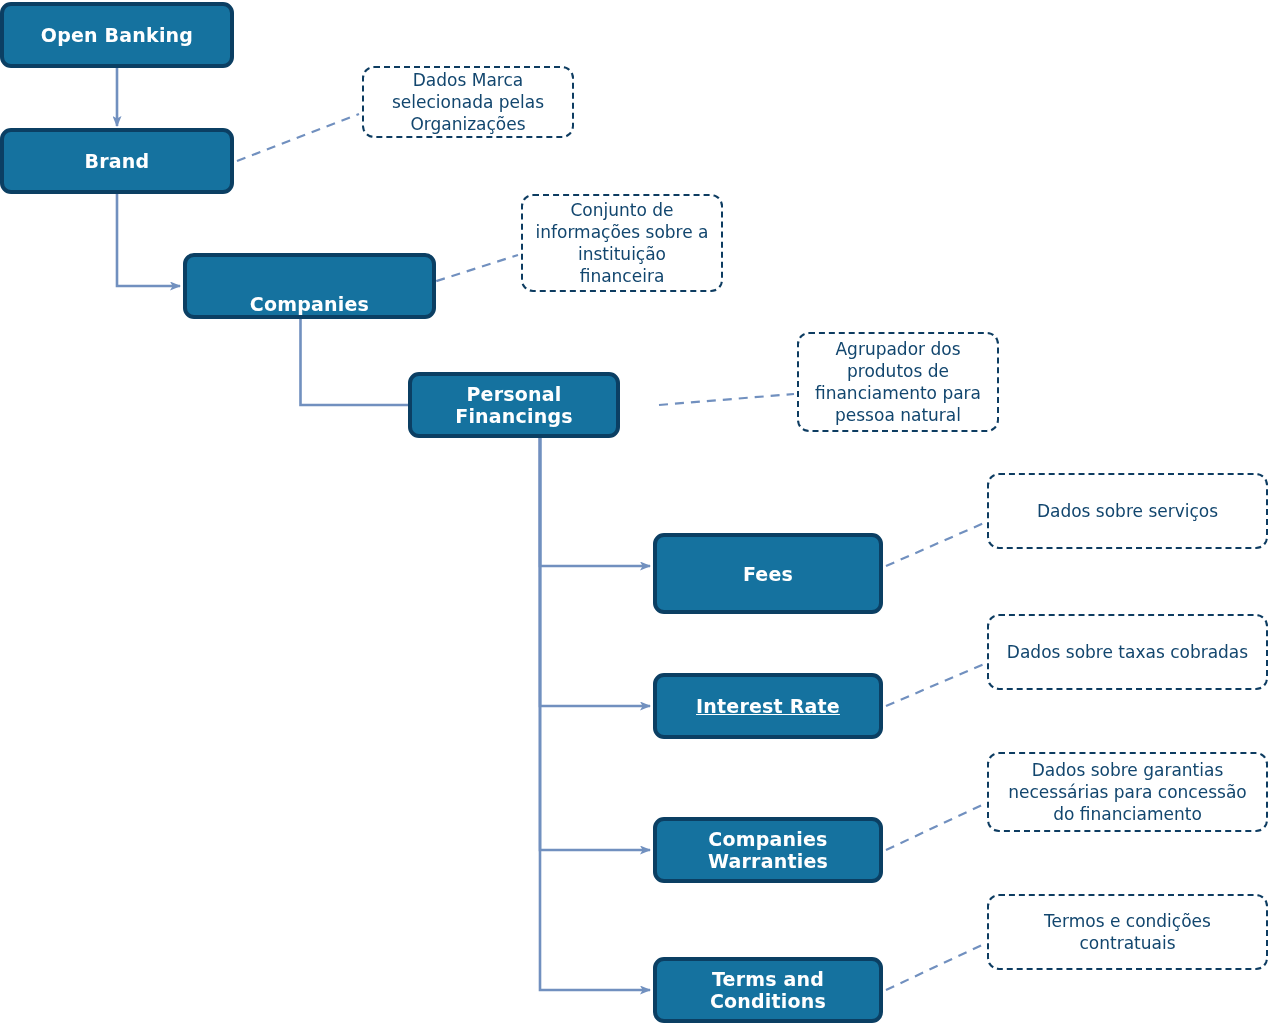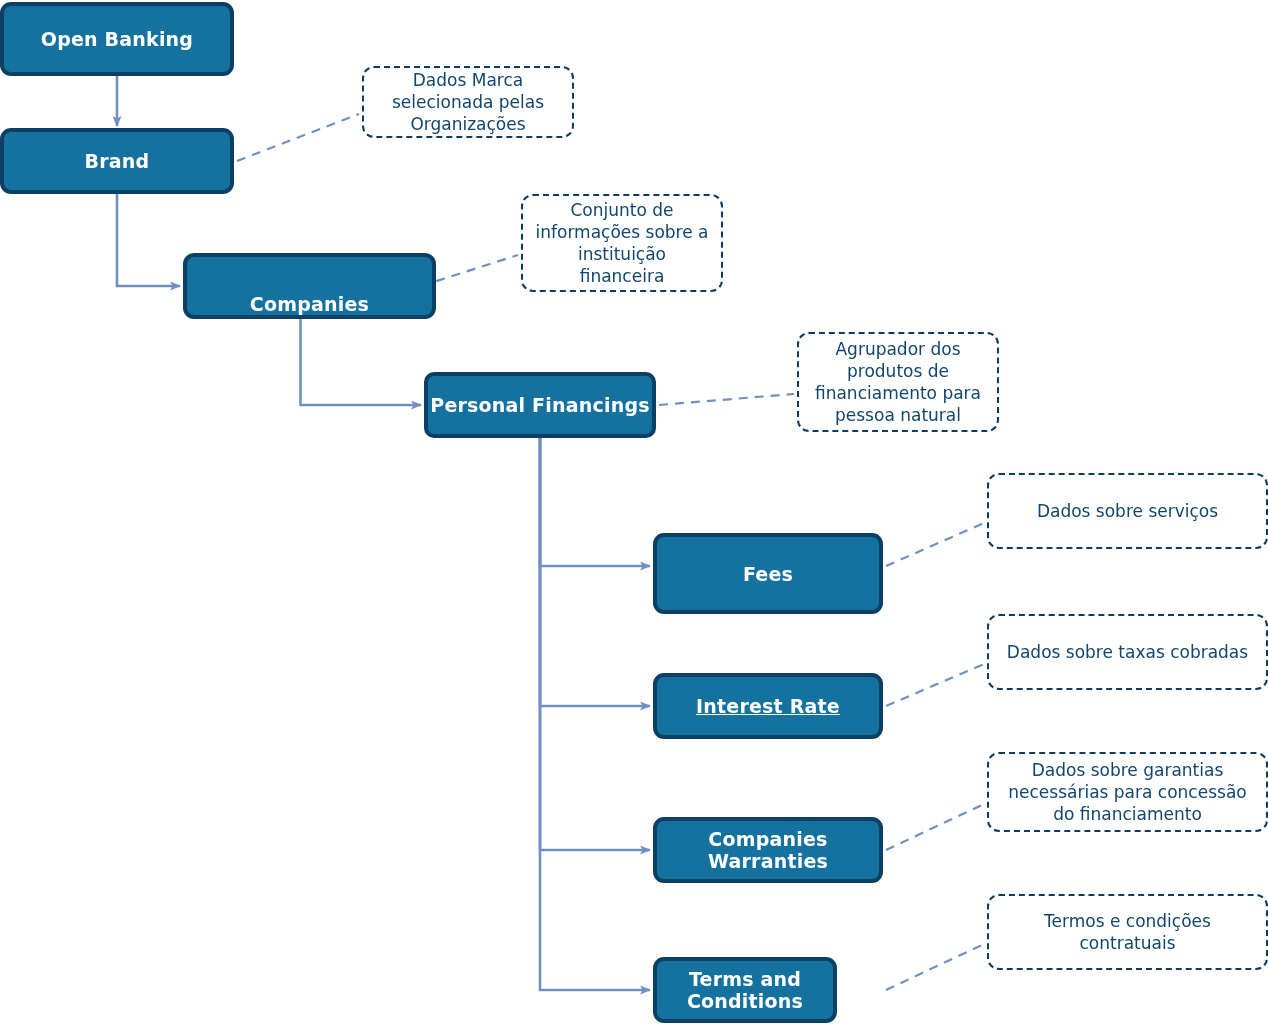--- a/index.html
+++ b/index.html
@@ -86,42 +86,42 @@
         <path d="M421,286 L518,255"></path>
         <path d="M659,405 L794,394"></path>
         <path d="M886,566 L984,523"></path>
         <path d="M886,706 L984,664"></path>
         <path d="M886,850 L984,804"></path>
         <path d="M886,990 L984,944"></path>
       </g>
   </svg>
 
   <div id="nodes-layer">
-      <div class="node" style="left: 0px; top: 2px; width: 234px; height: 74px;">
+      <div class="node" style="left: 0px; top: 2px; width: 234px; height: 66px;">
         <span>Open Banking</span>
       </div>
       <div class="node" style="left: 0px; top: 128px; width: 234px; height: 66px;">
         <span>Brand</span>
       </div>
       <div class="node" style="left: 183px; top: 253px; width: 253px; height: 66px; align-items: flex-end;">
         <span>Companies</span>
       </div>
-      <div class="node" style="left: 424px; top: 372px; width: 232px; height: 66px; border-radius: 10px;">
+      <div class="node" style="left: 408px; top: 372px; width: 212px; height: 66px;">
         <span>Personal Financings</span>
       </div>
       <div class="node" style="left: 653px; top: 533px; width: 230px; height: 81px;">
         <span>Fees</span>
       </div>
       <div class="node" style="left: 653px; top: 673px; width: 230px; height: 66px; text-decoration: underline;">
         <span>Interest Rate</span>
       </div>
       <div class="node" style="left: 653px; top: 817px; width: 230px; height: 66px;">
         <span>Companies Warranties</span>
       </div>
-      <div class="node" style="left: 653px; top: 957px; width: 184px; height: 66px;">
+      <div class="node" style="left: 653px; top: 957px; width: 230px; height: 66px;">
         <span>Terms and Conditions</span>
       </div>
     </div>
   <div id="notes-layer">
       <div class="note" style="left: 362px; top: 66px; width: 212px; height: 72px;">
         <span>Dados Marca
 selecionada pelas
 Organizações</span>
       </div>
       <div class="note" style="left: 521px; top: 194px; width: 202px; height: 98px;">

